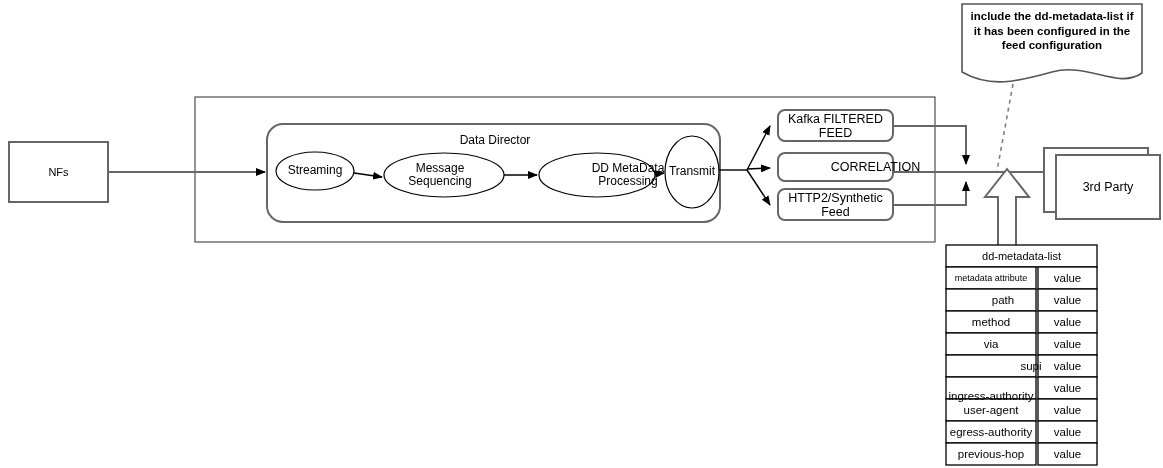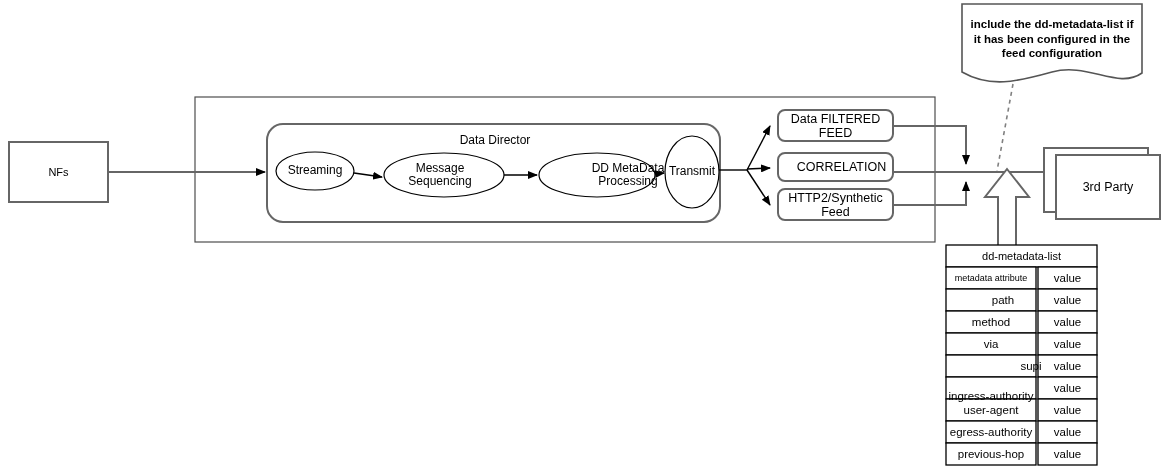--- a/index.html
+++ b/index.html
@@ -168,31 +168,31 @@
 
   <div class="node-label lbl-stage" style="left:276px; top:161px; width:78px; height:20px;">Streaming</div>
 
   <div class="node-label lbl-stage" style="left:384px; top:165px; width:112px; height:20px;">Message Sequencing</div>
 
   <div class="node-label lbl-stage" style="left:570px; top:161px; width:116px; height:28px;">DD MetaData
 Processing</div>
 
   <div class="node-label lbl-transmit" style="left:665px; top:162px; width:54px; height:20px;">Transmit</div>
 
-  <div class="node-label lbl-feed" style="left:778px; top:110px; width:115px; height:31px;">Data FILTERED
+  <div class="node-label lbl-feed" style="left:778px; top:110px; width:115px; height:31px;">Kafka FILTERED
 FEED</div>
 
-  <div class="node-label lbl-feed" style="left:772px; top:153px; width:139px; height:28px;">CORRELATION</div>
+  <div class="node-label lbl-feed" style="left:806px; top:153px; width:139px; height:28px;">CORRELATION</div>
 
   <div class="node-label lbl-feed" style="left:778px; top:189px; width:115px; height:31px;">HTTP2/Synthetic
 Feed</div>
 
   <div class="node-label lbl-third" style="left:1056px; top:155px; width:104px; height:64px;">3rd Party</div>
 
-  <div class="node-label lbl-note" style="left:966px; top:10px; width:172px; height:58px;">include the dd-metadata-list if it has been configured in the feed configuration</div>
+  <div class="node-label lbl-note" style="left:966px; top:2px; width:172px; height:58px;">include the dd-metadata-list if it has been configured in the feed configuration</div>
 
   <div class="node-label lbl-tbl-head" style="left:946px; top:245px; width:151px; height:22px;">dd-metadata-list</div>
 
   <div class="node-label lbl-tbl-cell-sm" style="left:946px; top:267px; width:90px; height:22px;">metadata attribute</div>
   <div class="node-label lbl-tbl-val" style="left:1038px; top:267px; width:59px; height:22px;">value</div>
 
   <div class="node-label lbl-tbl-cell" style="left:958px; top:289px; width:90px; height:22px;">path</div>
   <div class="node-label lbl-tbl-val" style="left:1038px; top:289px; width:59px; height:22px;">value</div>
 
   <div class="node-label lbl-tbl-cell" style="left:946px; top:311px; width:90px; height:22px;">method</div>

